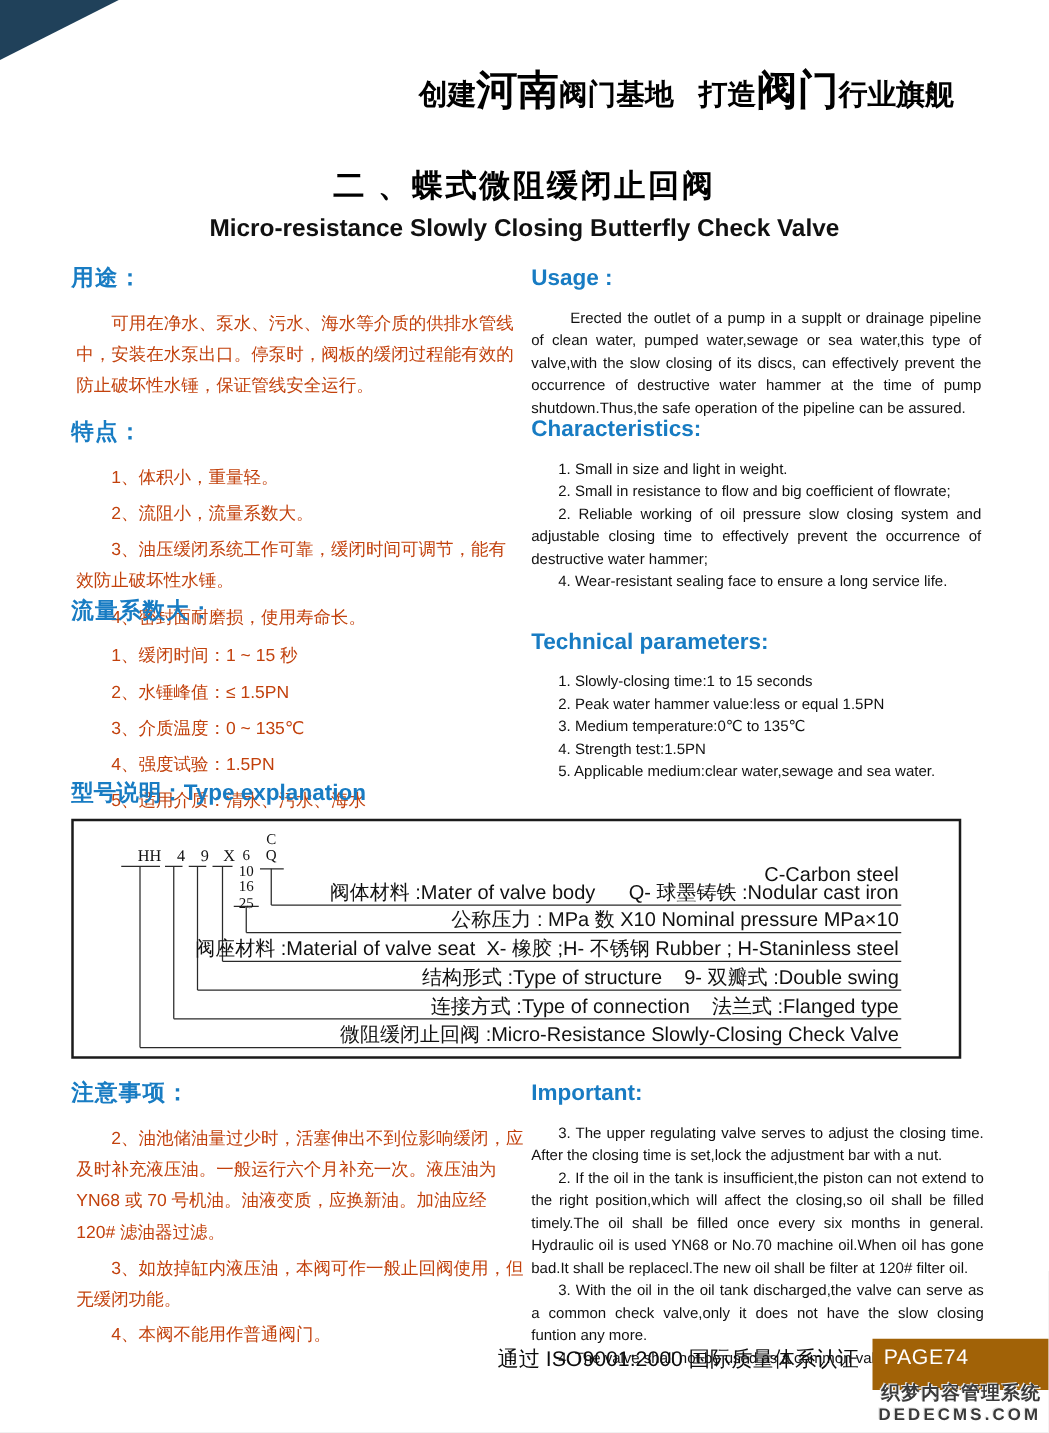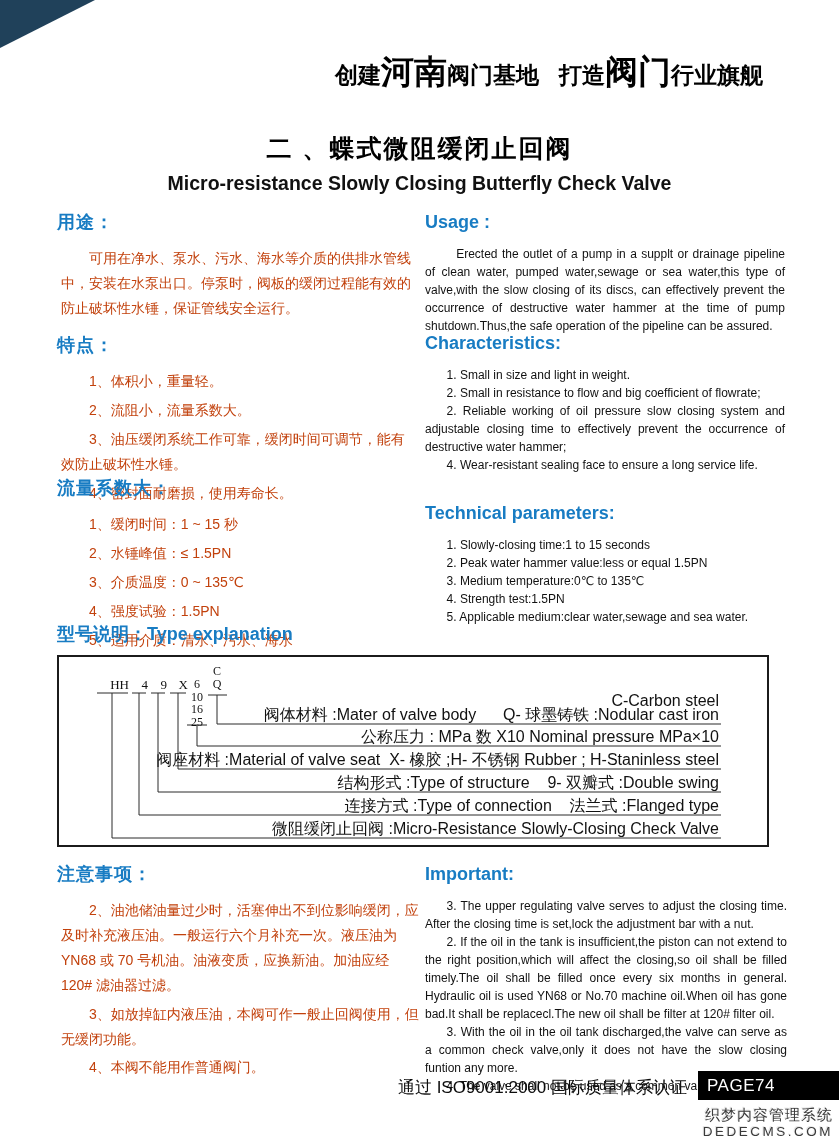--- a/index.html
+++ b/index.html
@@ -45,25 +45,25 @@
   .dg-code{position:absolute;font-family:"Liberation Serif","DejaVu Serif",serif;
            font-size:13px;color:#111;text-align:right;line-height:13px}
   .dg-stack{position:absolute;font-family:"Liberation Serif","DejaVu Serif",serif;
             font-size:12px;color:#111;text-align:center;line-height:12.5px}
   .dg-label{position:absolute;right:48px;font-size:16px;line-height:14px;color:#111;
             white-space:pre;text-align:center}
   .lbl-extra{top:37px}.lbl-body{top:51px}.lbl-press{top:73px}.lbl-seat{top:96px}
   .lbl-struct{top:119px}.lbl-conn{top:142px}.lbl-type{top:165px}
   
   .footer-iso{position:absolute;top:1076px;right:152px;font-size:17px;color:#0d0d0d;white-space:nowrap}
-  .footer-page{position:absolute;top:1071px;left:698px;width:141px;height:29px;background:#000000;
+  .footer-page{position:absolute;top:1071px;left:698px;width:141px;height:41px;background:#a16207;
                color:#fff;font-size:17px;line-height:29px;padding-left:9px;box-sizing:border-box;
                letter-spacing:.5px}
   
-  .watermark{position:absolute;top:1106px;right:6px;text-align:right;font-weight:normal;
+  .watermark{position:absolute;top:1106px;right:6px;text-align:right;font-weight:bold;
              color:#3a3a3a;line-height:1.18;
              text-shadow:1px 1px 0 #ffffff,-1px -1px 0 #e6e6e6}
   .wm1{font-size:15px;letter-spacing:1px}
   .wm2{font-size:13.5px;letter-spacing:2.5px}
 </style>
 </head>
 <body>
 
 <div class="page">
 

